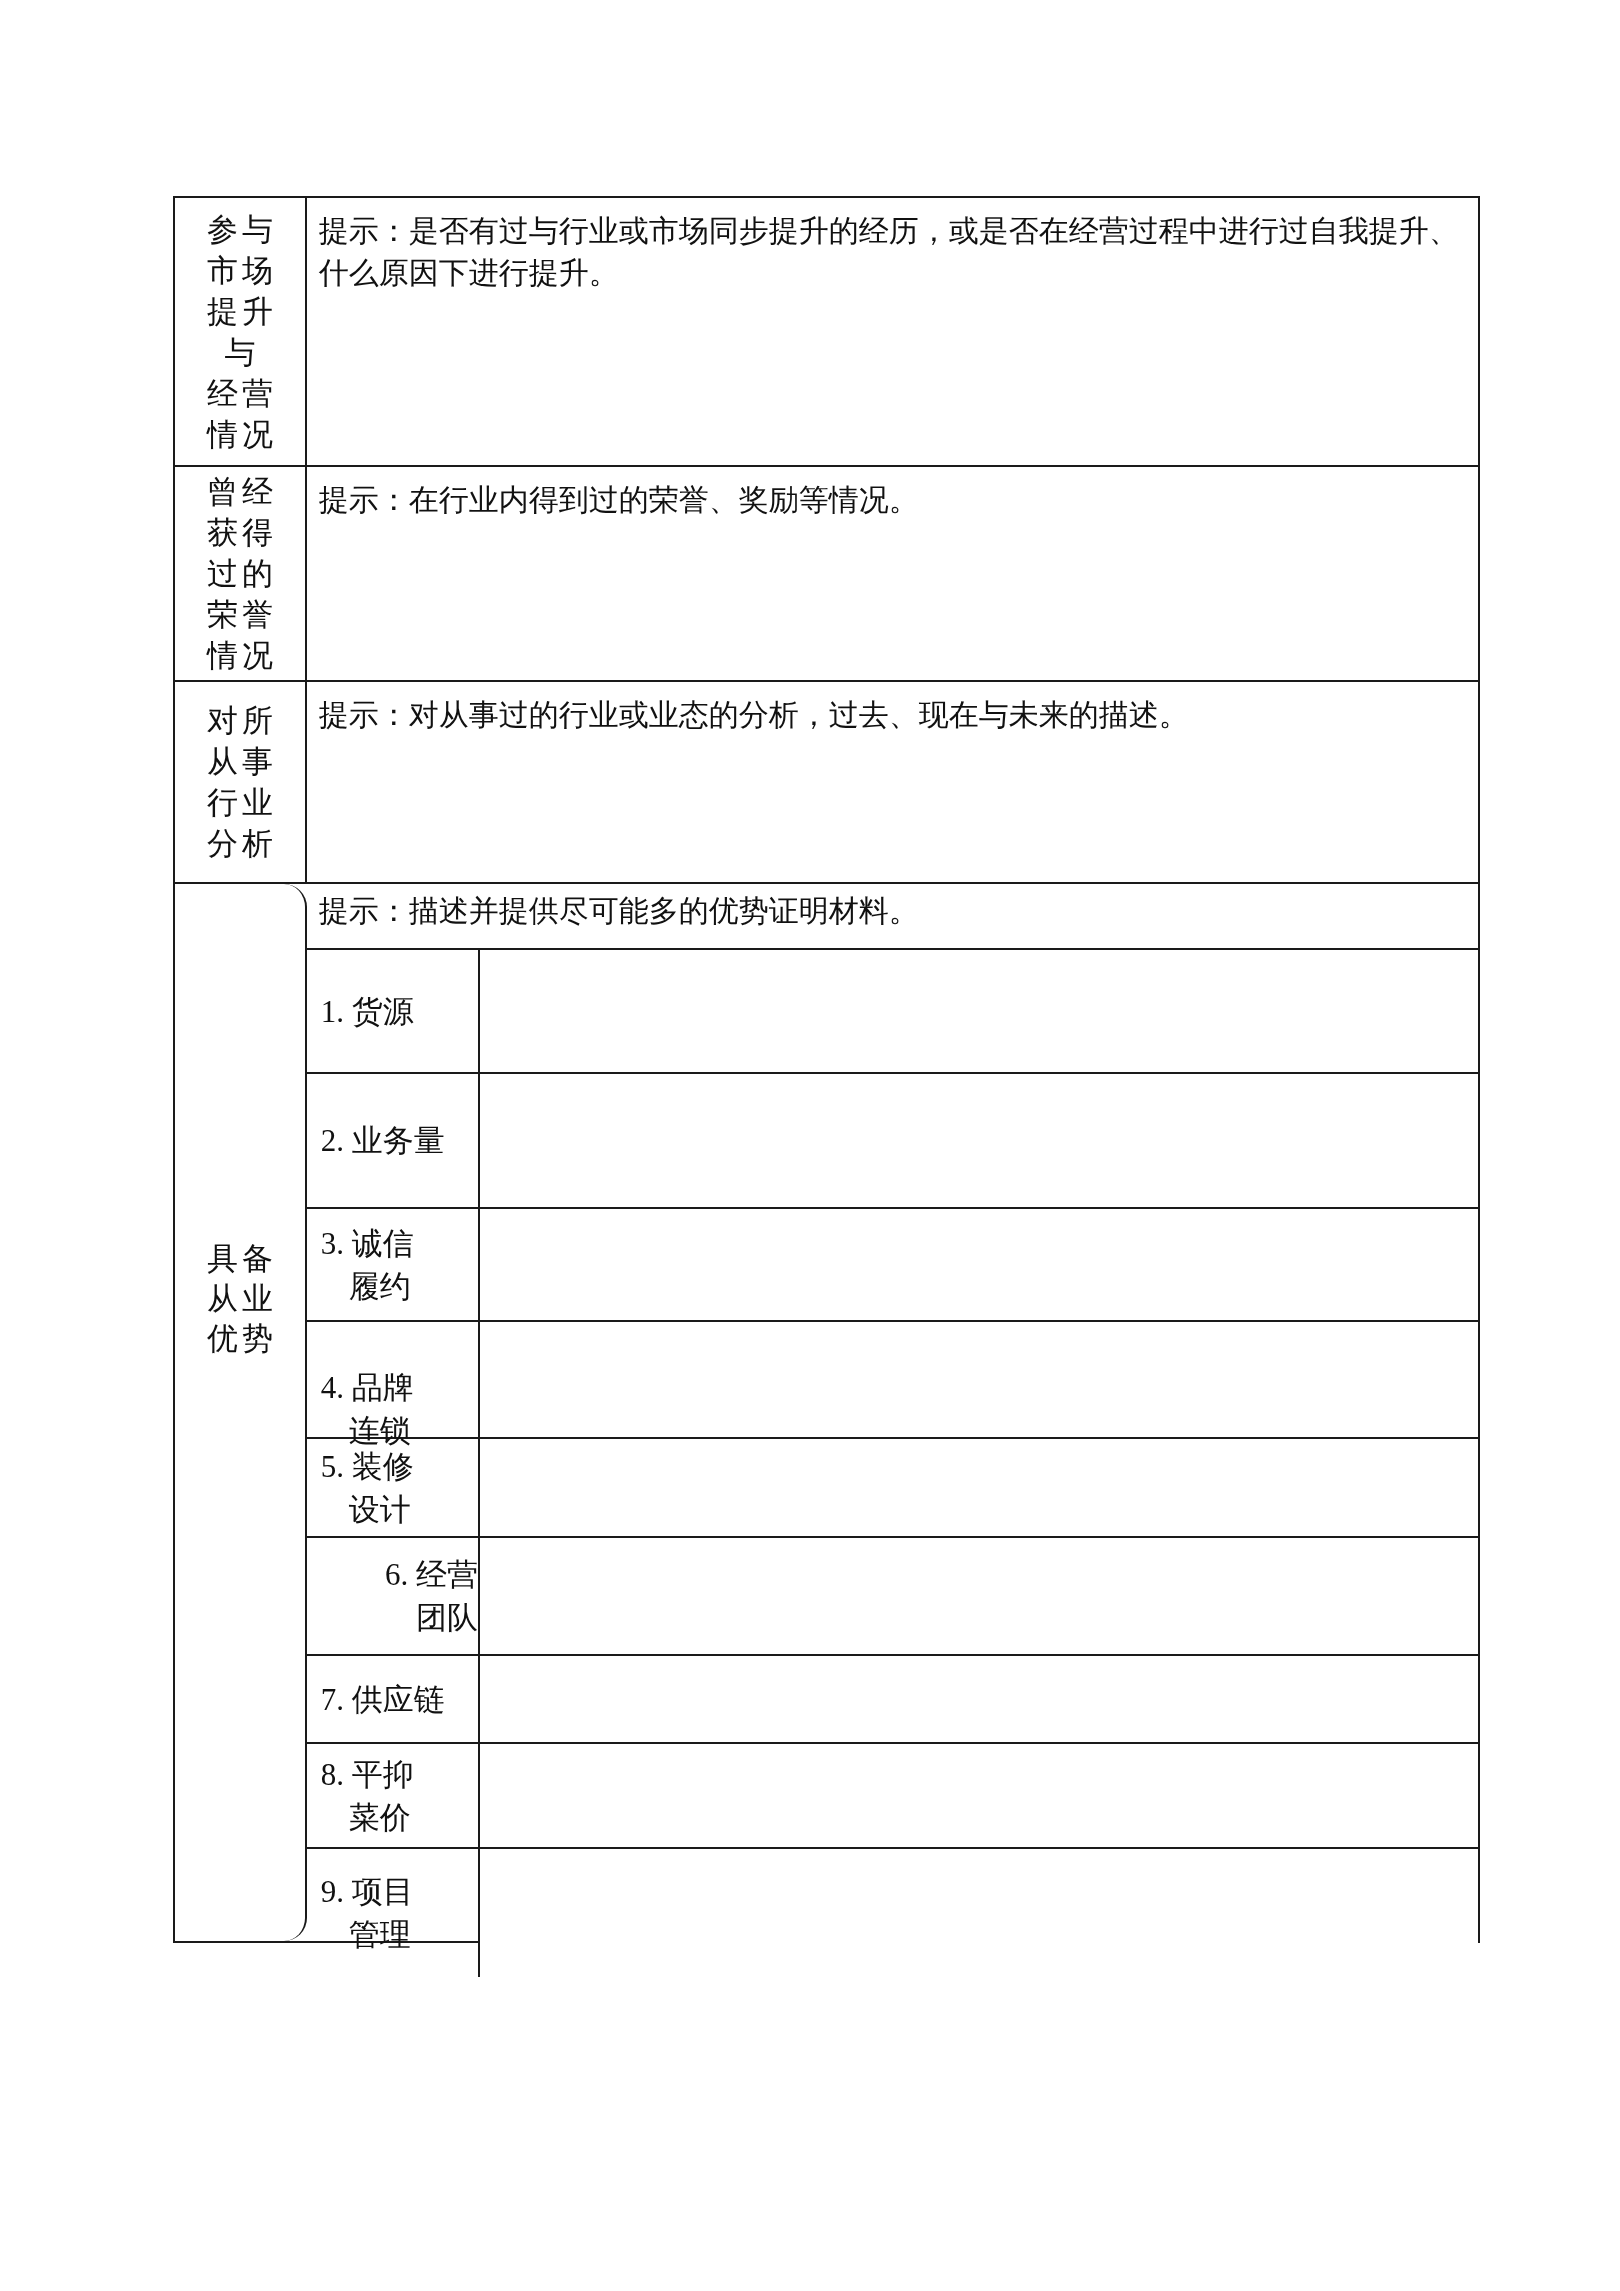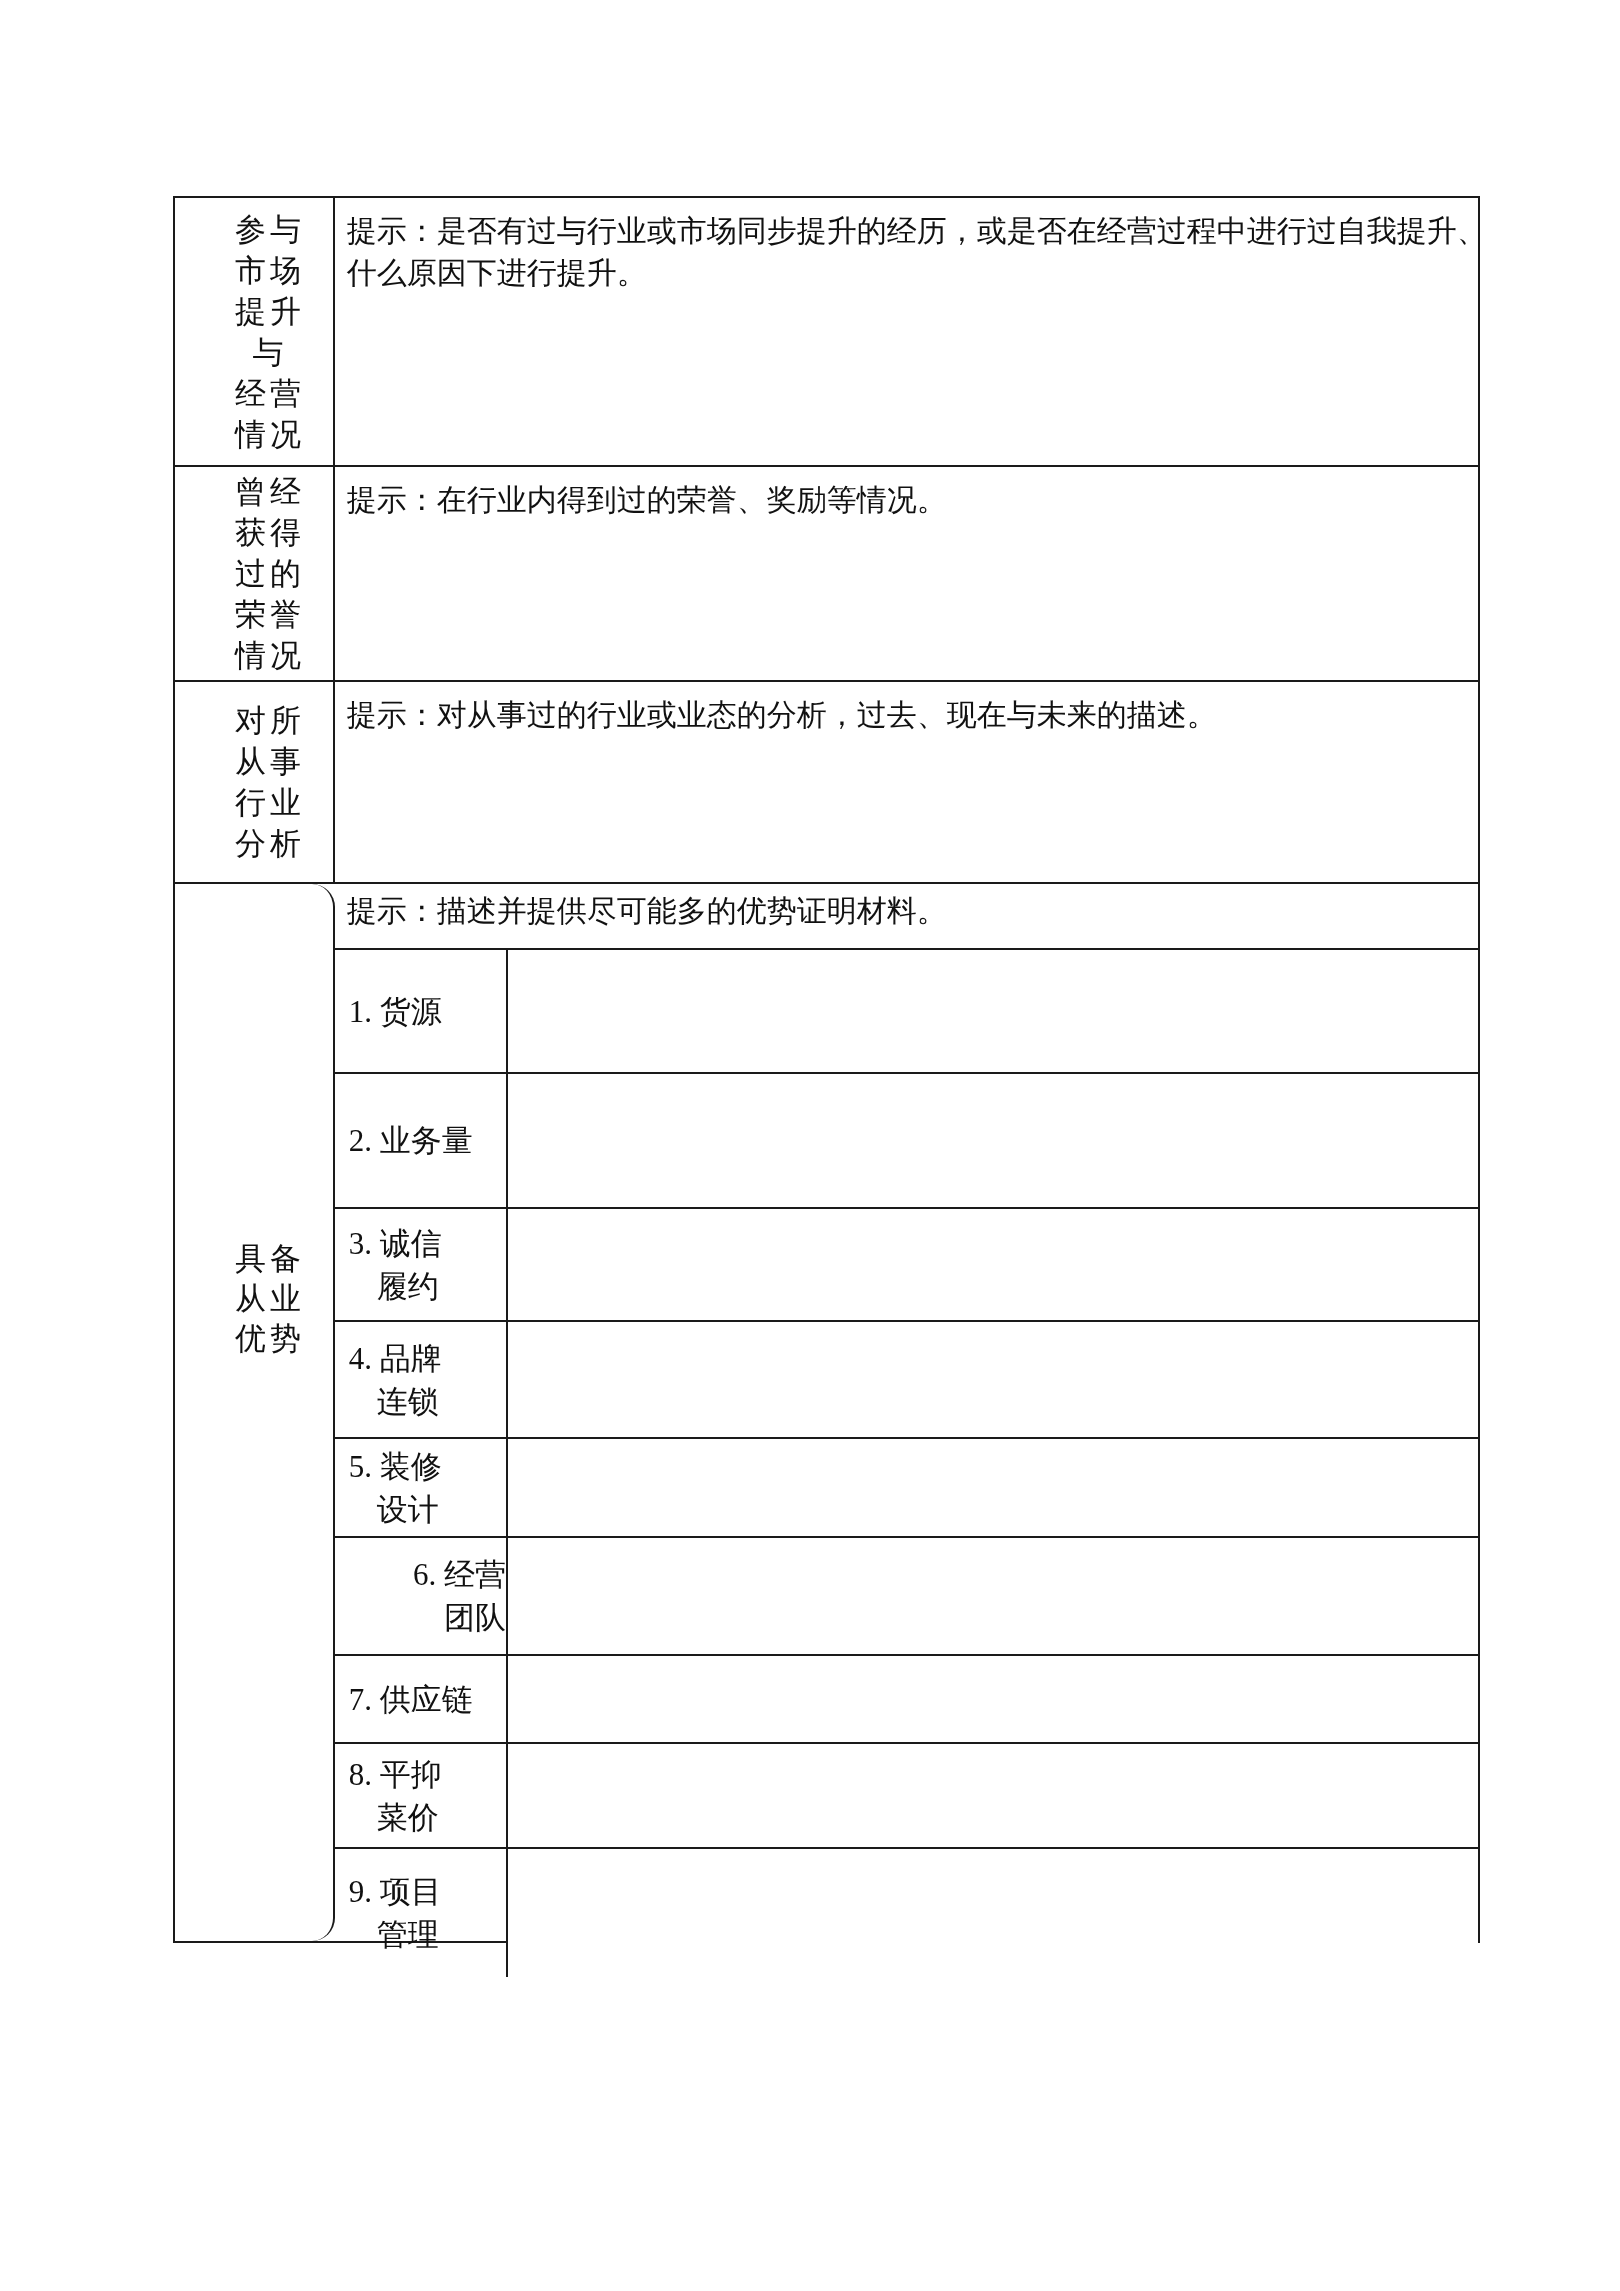--- a/index.html
+++ b/index.html
@@ -31,21 +31,20 @@
     border-right: 2px solid #1a1a1a;
     display: flex;
     flex-direction: column;
     align-items: center;
     justify-content: center;
     font-size: 31px;
     line-height: 41px;
     letter-spacing: 3.9px;
     text-indent: 3.9px;
     text-align: center;
-    margin-left: 28px;
   }
   .label-col.adv {
     justify-content: flex-start;
     padding-top: 355px;
     line-height: 40px;
     border-radius: 23px;
   }
   .lab-line { display: block; white-space: nowrap; }
 
   .content-col { flex: 1 1 auto; min-width: 0; }
@@ -64,21 +63,21 @@
     padding: 5.9px 13.7px 0 11.8px;
     font-size: 30px;
     line-height: 42px;
     white-space: nowrap;
   }
   .sub-row { display: flex; width: 100%; }
   .sub-row + .sub-row { border-top: 2px solid #1a1a1a; }
   .sr1 { height: 122px; }
   .sr2 { height: 135px; }
   .sr3 { height: 113px; }
-  .sr4 { height: 117px; }
+  .sr4 { height: 117px; flex-direction: column; }
   .sr5 { height: 99px; }
   .sr6 { height: 118px; text-align: right; }
   .sr7 { height: 88px; }
   .sr8 { height: 105px; }
   .sr9 { height: 130px; }
   .sub-label {
     width: 173px;
     flex: 0 0 173px;
     border-right: 2px solid #1a1a1a;
     display: flex;

